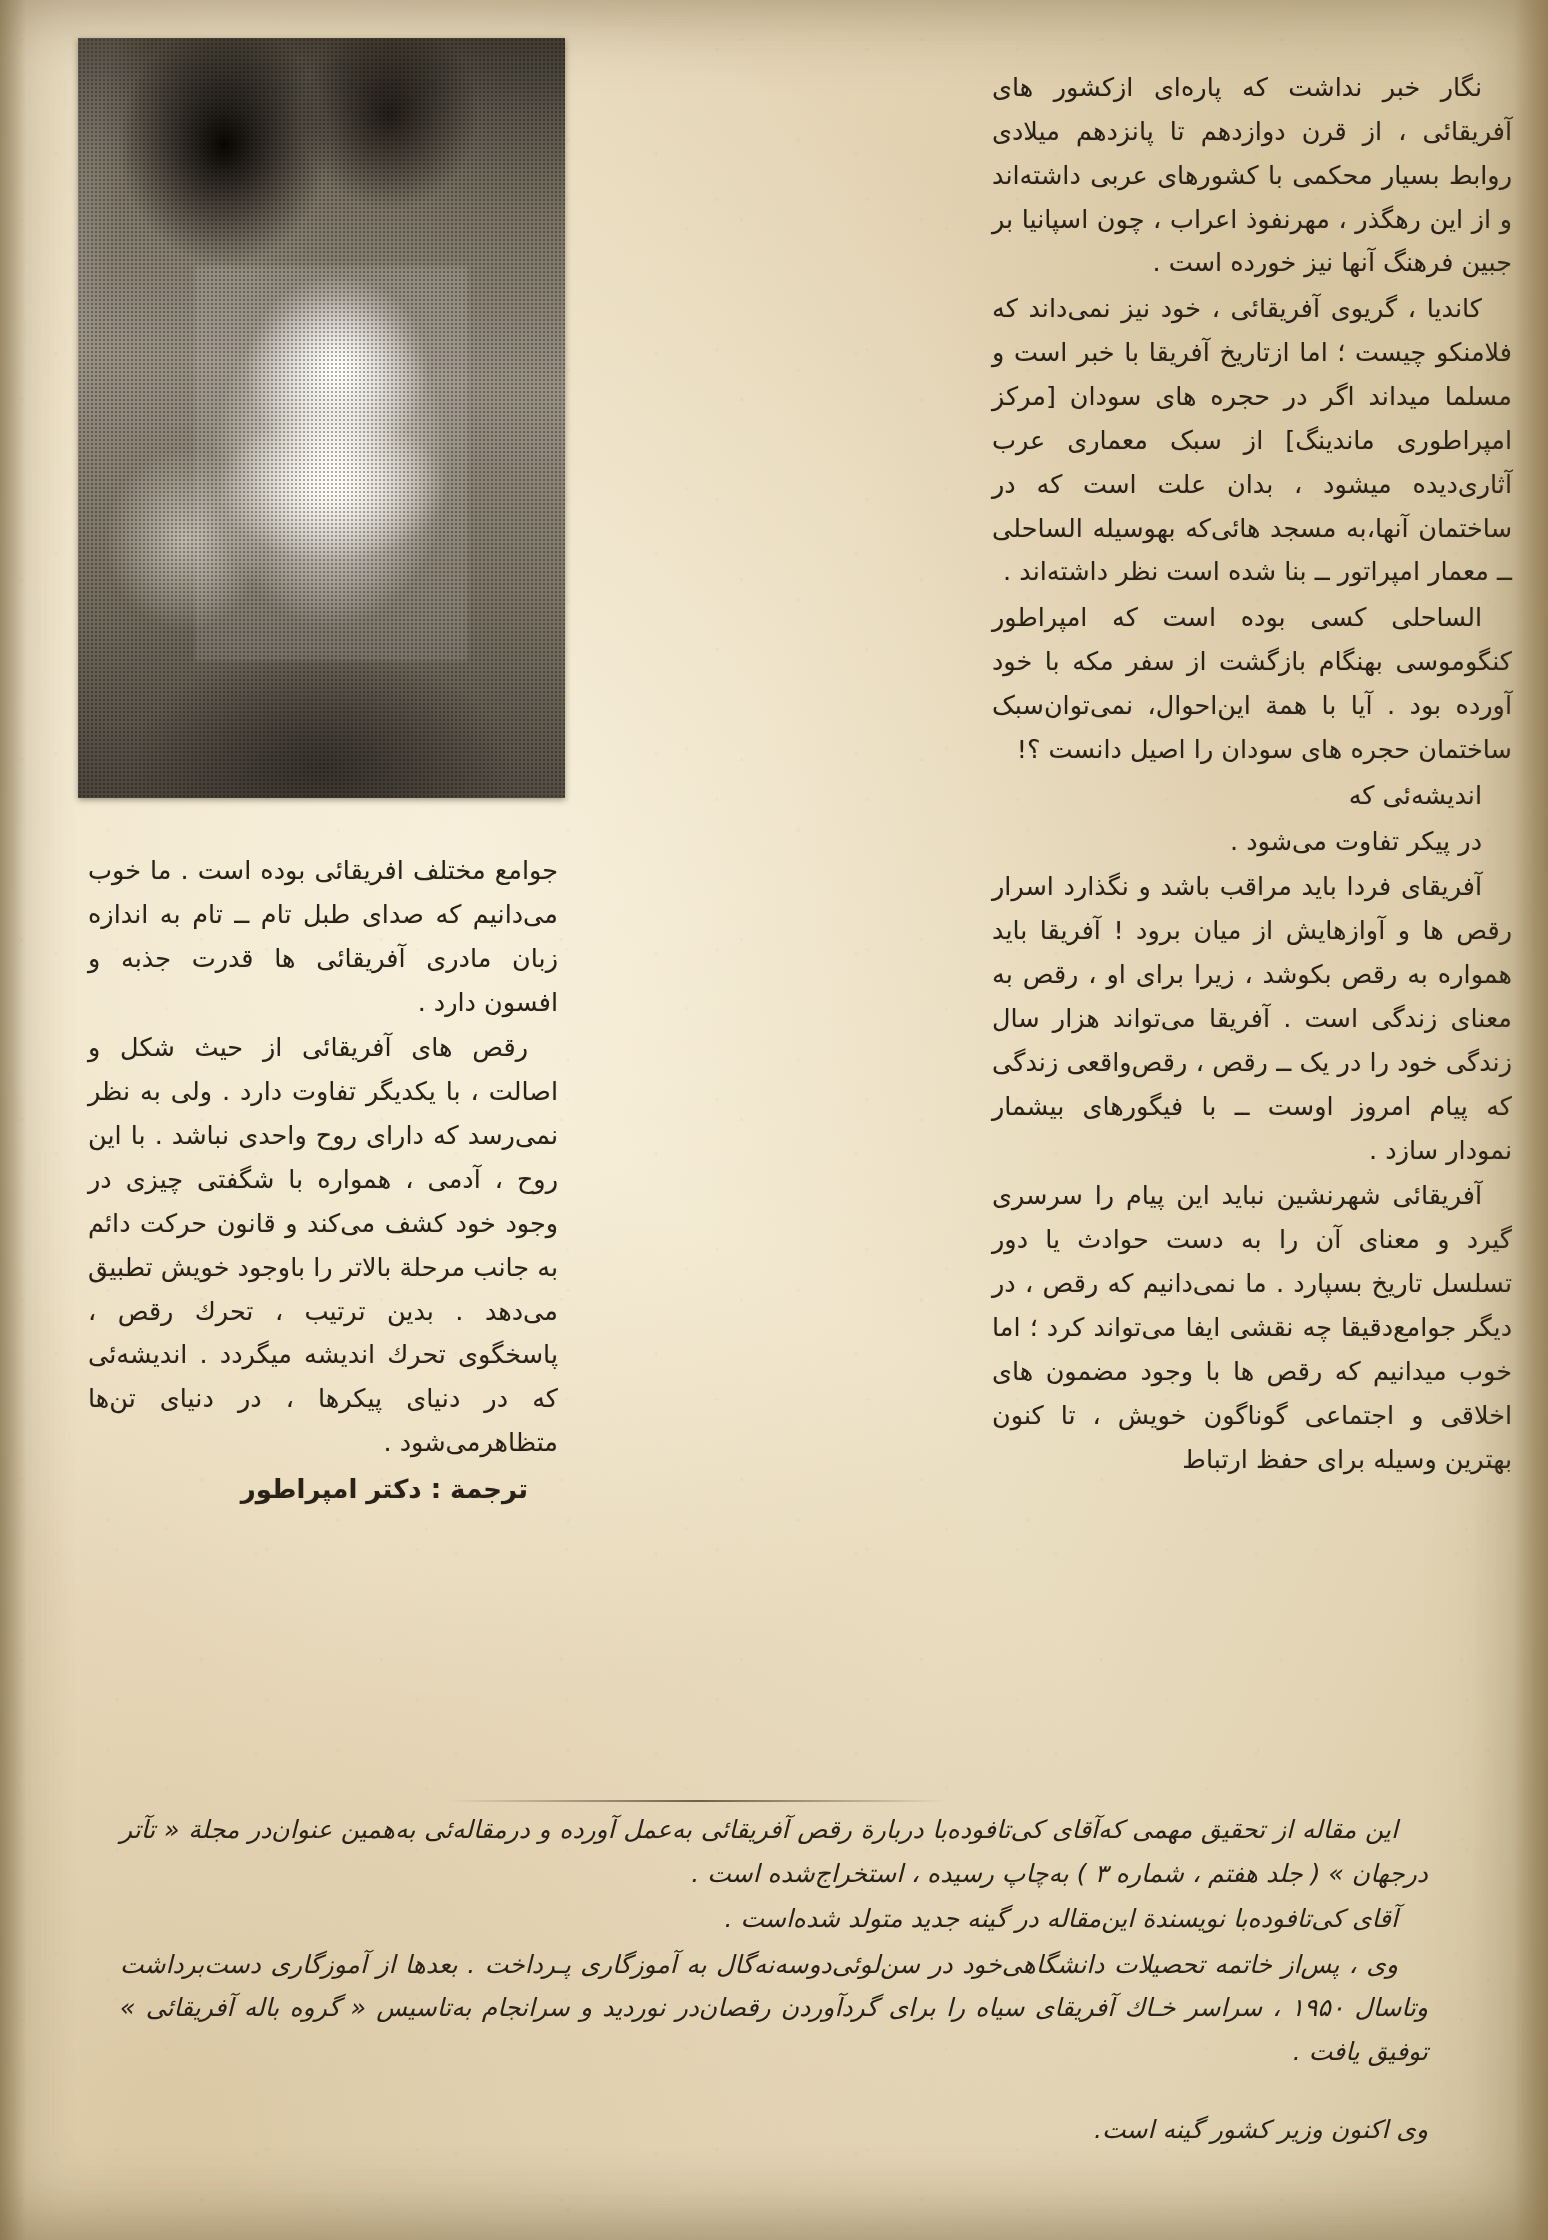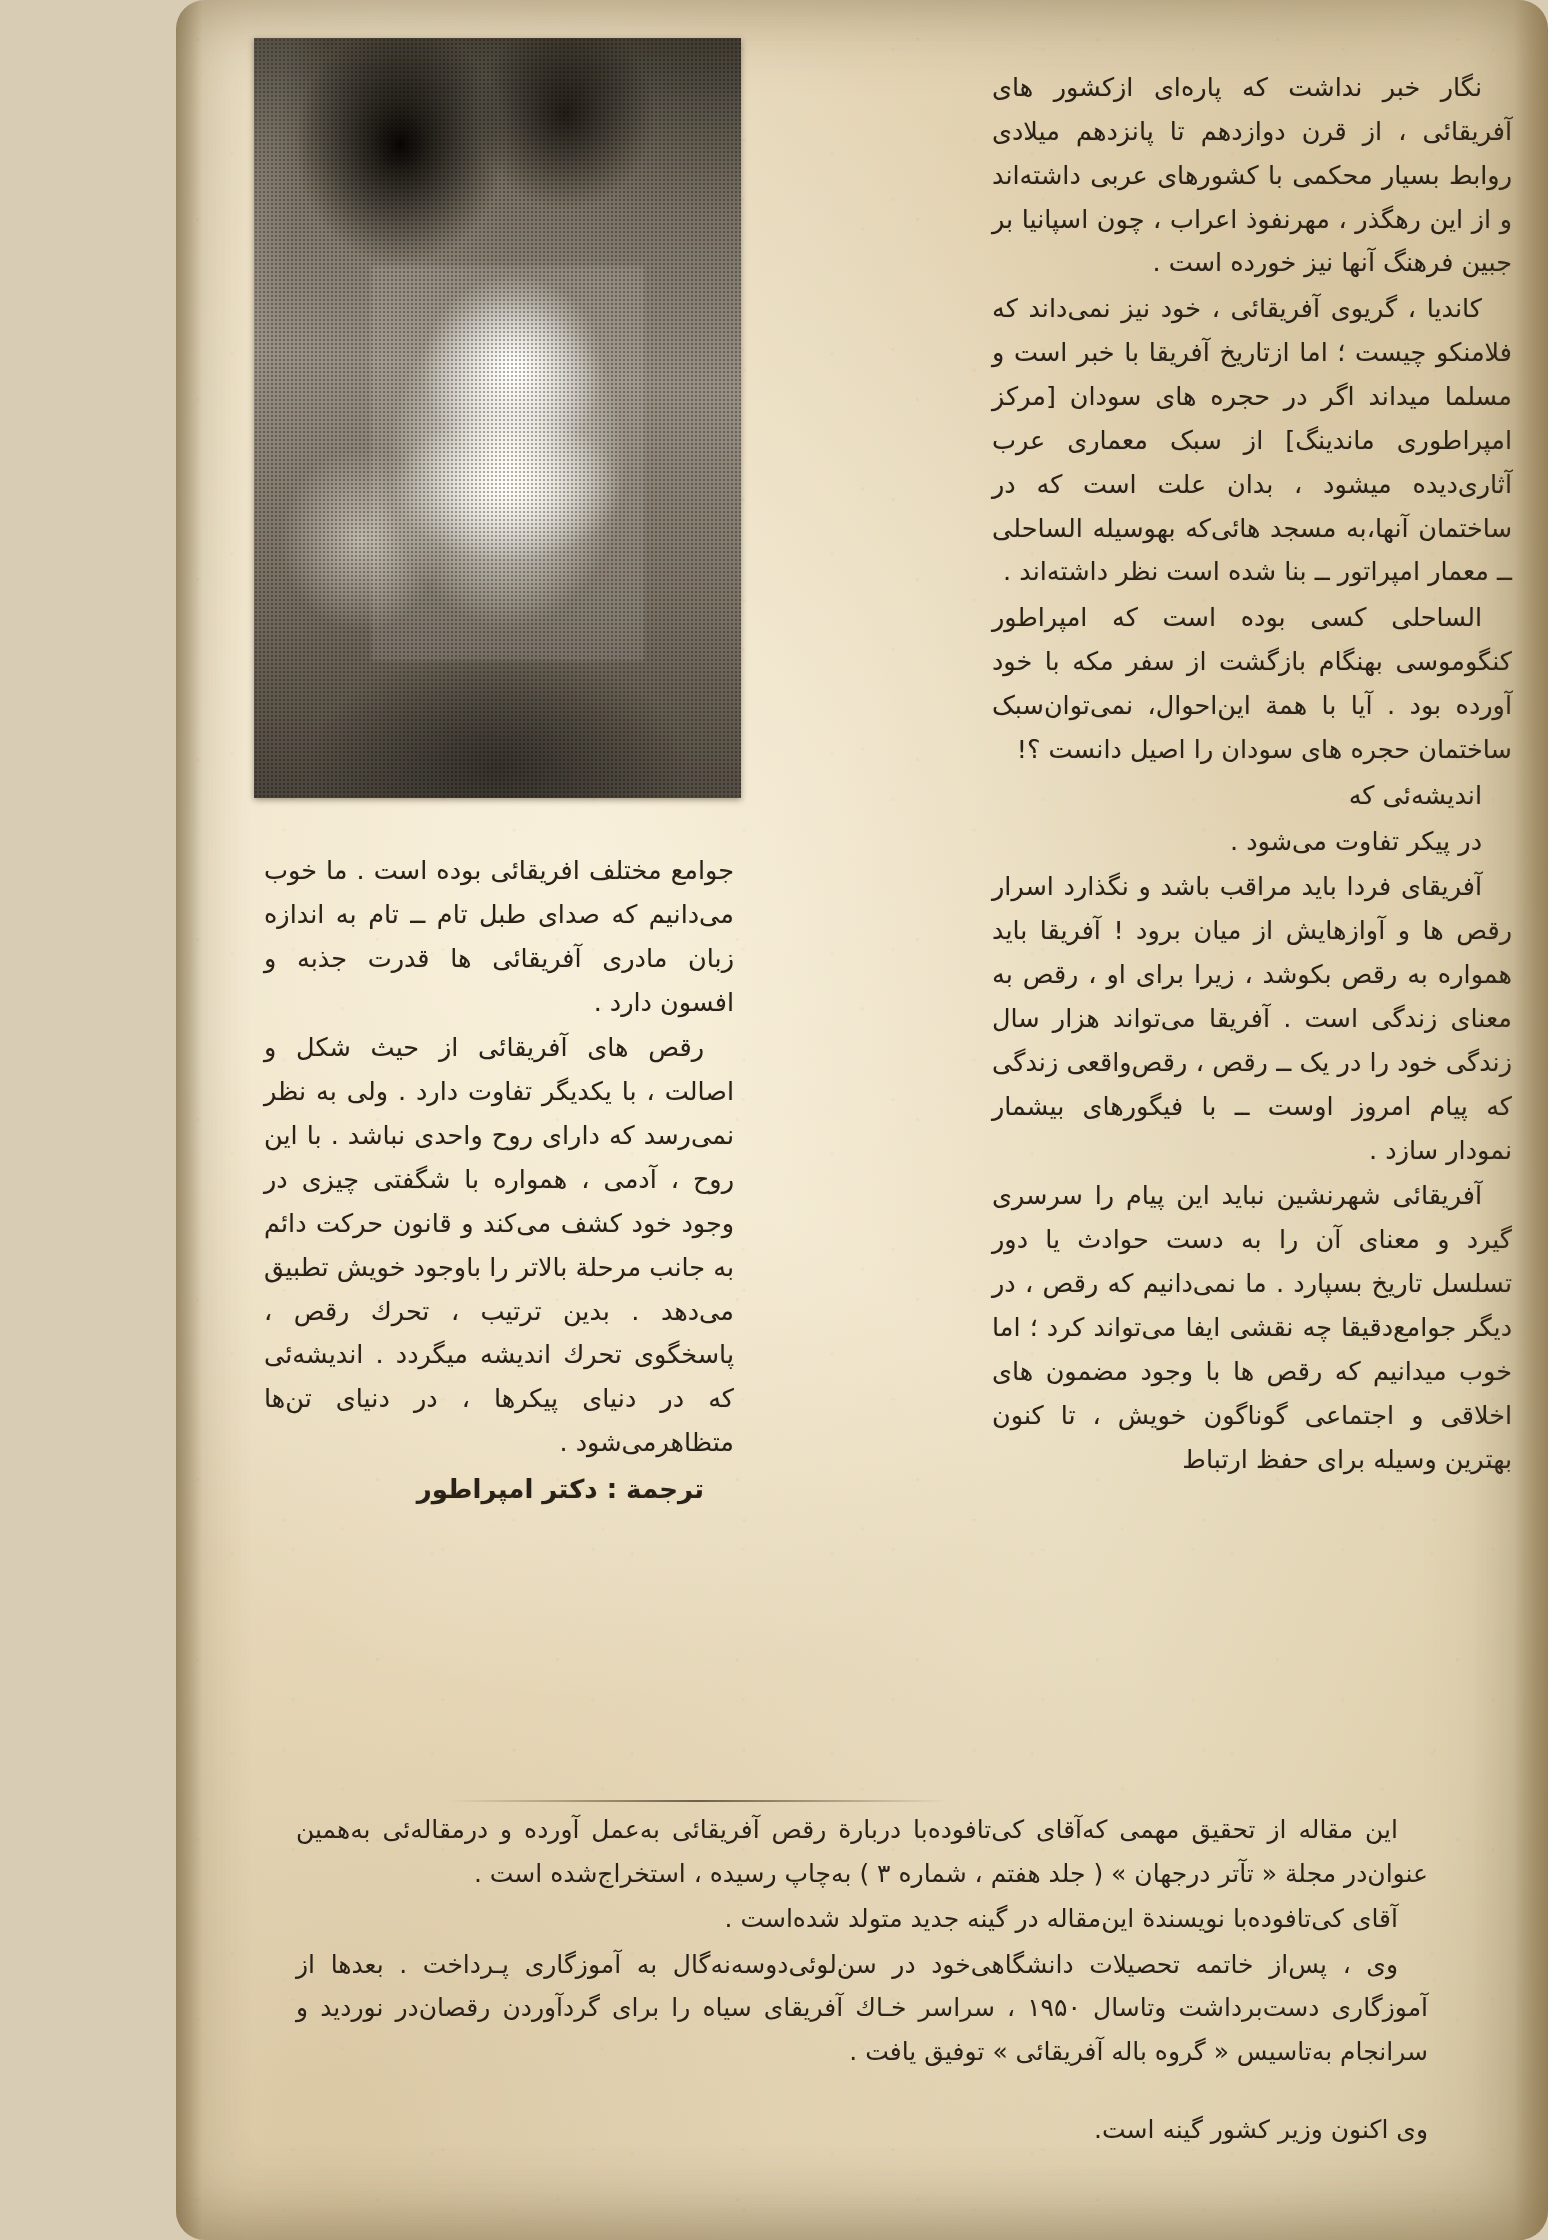--- a/index.html
+++ b/index.html
@@ -5,30 +5,29 @@
   html, body {
     margin: 0;
     padding: 0;
     background: #d8cdb4;
   }
   body {
     font-family: "DejaVu Sans", sans-serif;
   }
   .page {
     position: relative;
-    width: 1372px;
+    width: 1548px;
     height: 2240px;
     overflow: hidden;
     
     background:
       radial-gradient(ellipse 70% 55% at 30% 38%, rgba(255,250,235,0.55) 0%, rgba(255,250,235,0.0) 70%),
       radial-gradient(ellipse 120% 90% at 85% 10%, rgba(196,172,128,0.55) 0%, rgba(196,172,128,0.0) 60%),
       radial-gradient(ellipse 110% 80% at 10% 95%, rgba(196,170,125,0.5) 0%, rgba(196,170,125,0.0) 60%),
       linear-gradient(115deg, #e6d9bd 0%, #eee2c7 18%, #f2e7cd 42%, #eadec2 66%, #ded0ae 88%, #cfbf9b 100%);
-    border-radius: 29px;
   }
   
   .grain {
     position: absolute;
     inset: 0;
     pointer-events: none;
     opacity: .5;
     background-image:
       radial-gradient(circle at 12% 22%, rgba(120,95,55,.10) 0 1.5px, transparent 2px),
       radial-gradient(circle at 47% 61%, rgba(120,95,55,.09) 0 1.5px, transparent 2px),
@@ -168,20 +167,21 @@
     position: absolute;
     left: 120px;
     right: 120px;
     top: 1808px;
     direction: rtl;
     text-align: justify;
     text-align-last: right;
     font-size: 25px;
     line-height: 1.74;
     color: #2a2218;
+    font-style: italic;
   }
   .footnote p { margin: 0 0 2px 0; text-indent: 30px; }
   .footnote p.last { text-align: center; text-indent: 0; margin-top: 35px; }
 </style>
 </head>
 <body>
 
 <div class="page">
 
   <div class="photo">

